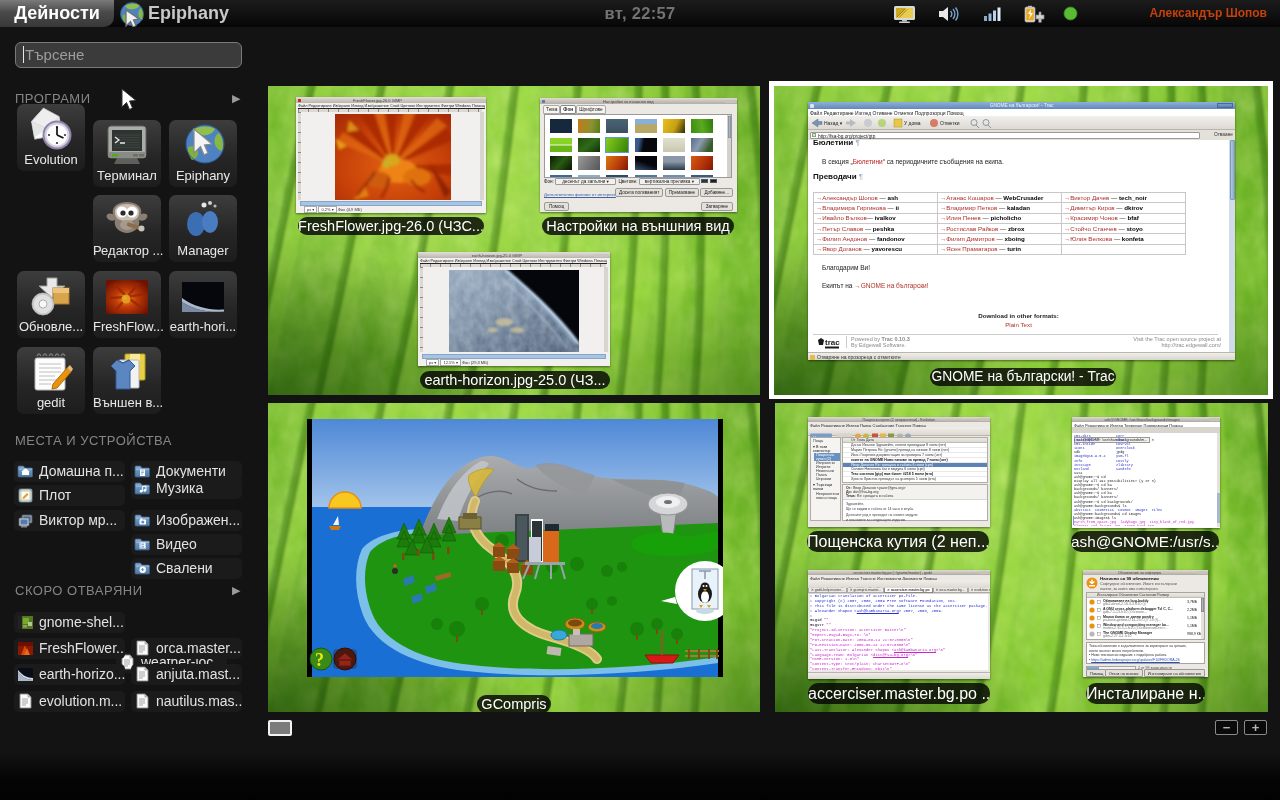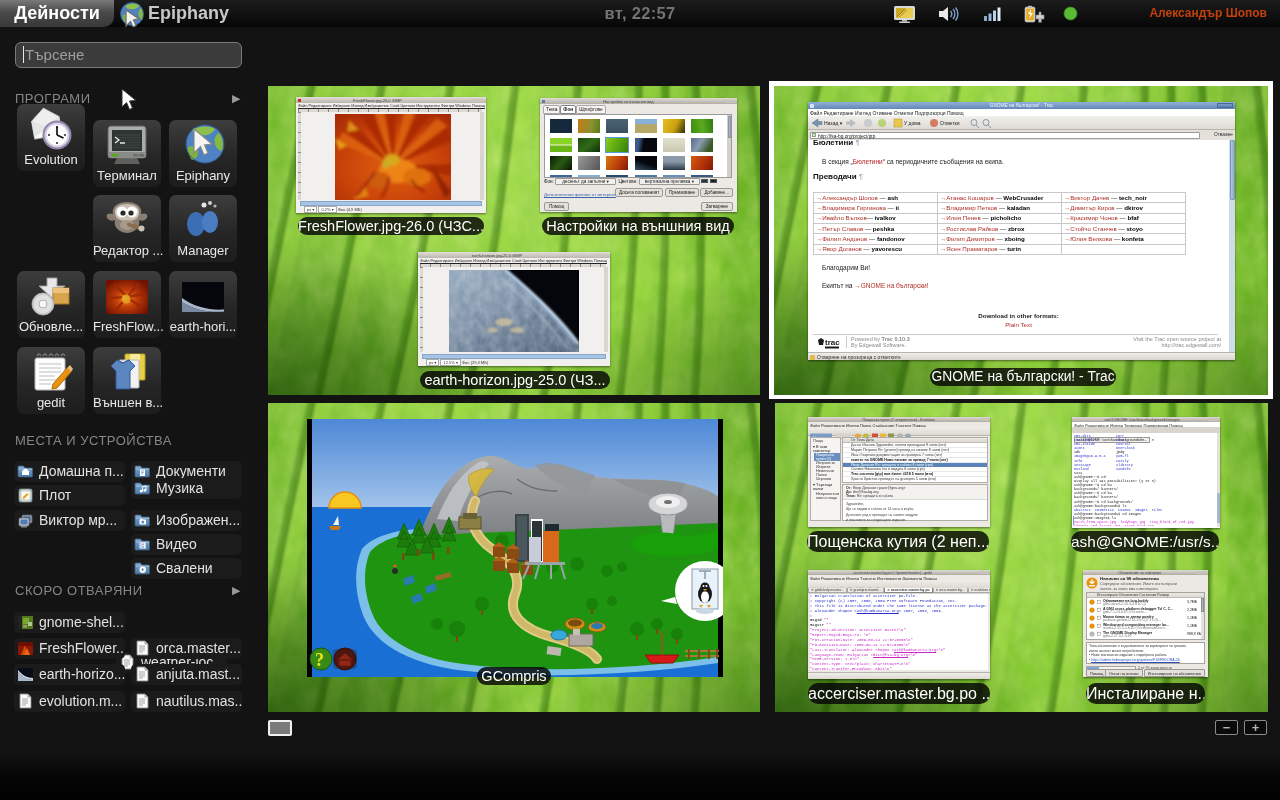--- a/index.html
+++ b/index.html
@@ -829,21 +829,21 @@
         <path d="M448 206 l6 3 M450 203 l6 3 M452 200 l6 2" stroke="#c8a800" stroke-width="1"></path>
 
         <circle cx="14" cy="240" r="11" fill="#3a8a18" stroke="#1a5a08" stroke-width="1"></circle>
         <text x="8" y="247" font-size="18" font-weight="bold" fill="#e8e818" font-family="Liberation Serif,serif">?</text>
         <circle cx="38" cy="240" r="11" fill="#5a1a10" stroke="#3a0a05" stroke-width="1"></circle>
         <path d="M30 241 l8 -7 8 7z M32 241 h12 v6 h-12z" fill="#c03020" stroke="#801810" stroke-width="1"></path>
         <rect x="26" y="230" width="24" height="20" rx="4" fill="rgba(40,20,10,0.3)"></rect>
       </svg>
       <rect>
     </rect></div>
-    <div class="wslabel" style="left:209px;top:264px;width:74px;height:18px;line-height:18px;">GCompris</div>
+    <div class="wslabel" style="left:209px;top:292px;width:74px;height:18px;line-height:18px;">GCompris</div>
   </div>
   <div class="ws" id="ws4" style="left:775px;top:403px;width:493px;height:309px;">
       <svg class="wp" width="494" height="309">
         <use href="#wpfull"></use>
       </svg>
 
     <div class="win" style="left:33px;top:14px;width:182px;height:110px;background:#ece9e4;">
       <div style="position:absolute;left:0;top:0;width:100%;height:5px;background:linear-gradient(#dedad4,#b0aca4);">
           <div style="position:absolute;left:30%;top:0.5px;font-size:3.6px;color:#444;">Пощенска кутия (2 непрочетени) - Evolution</div>
           <div style="position:absolute;right:1px;top:1px;width:10px;height:3px;background:#c8c4bc;"></div>

